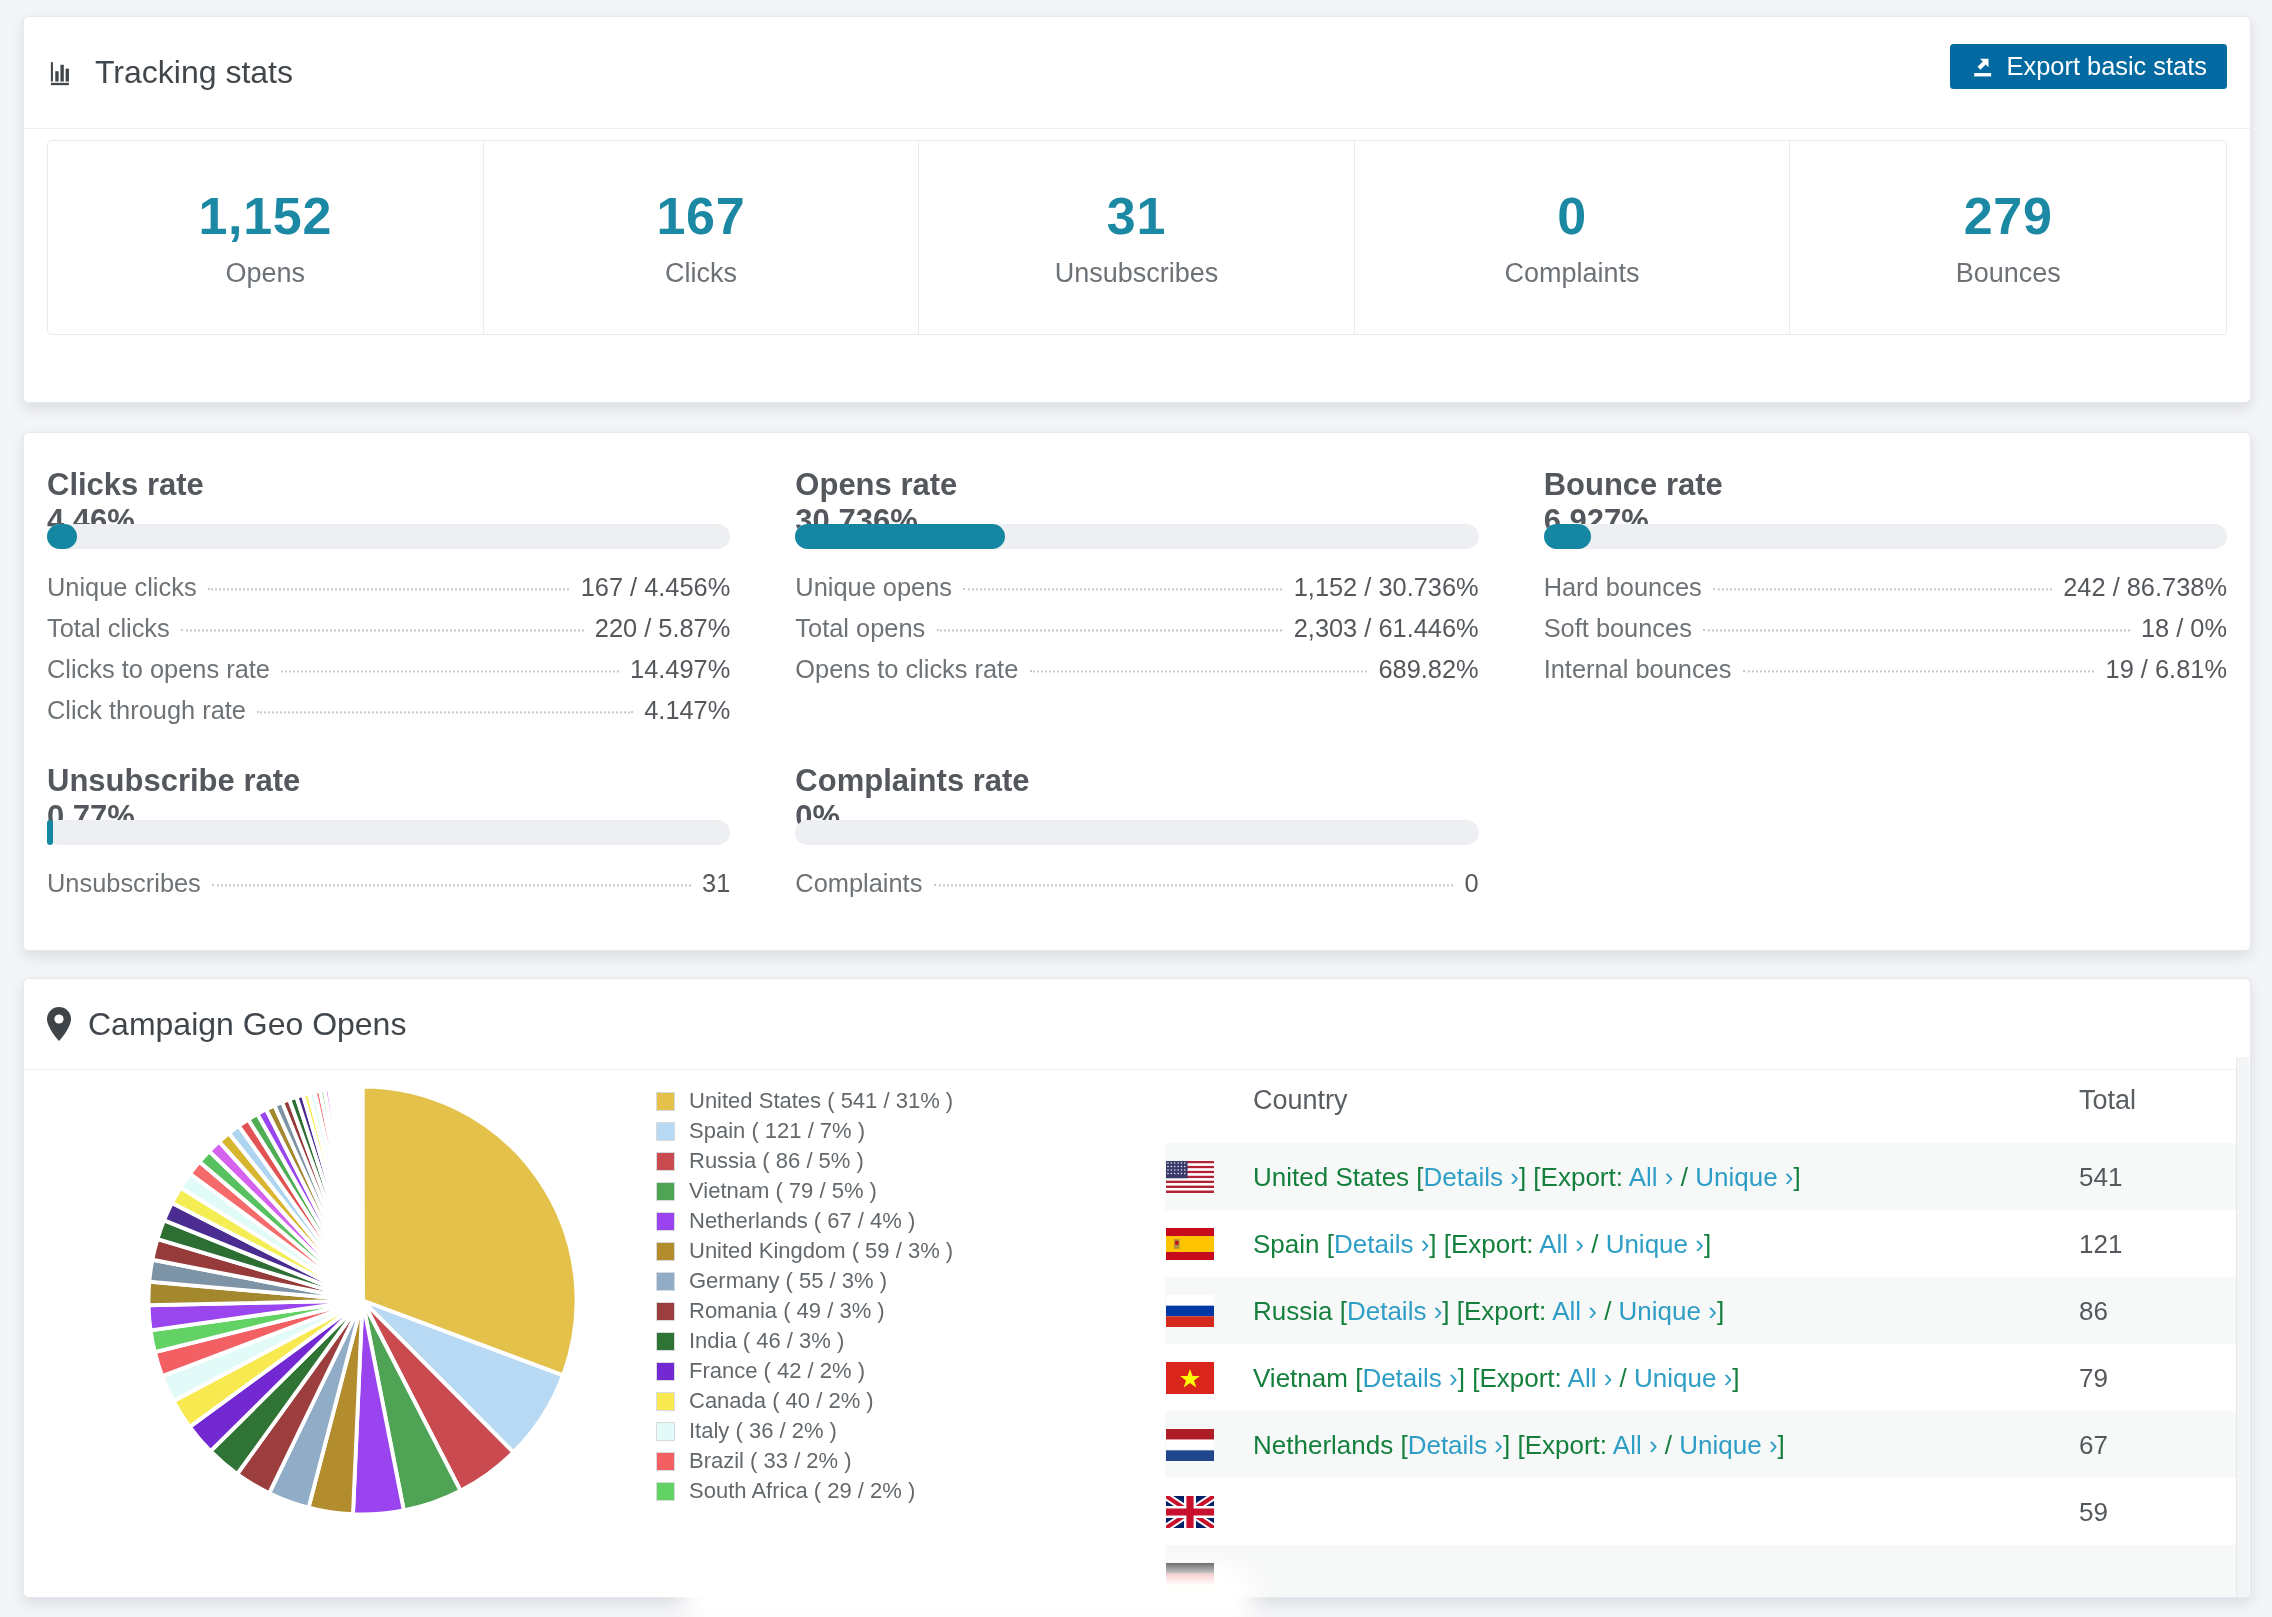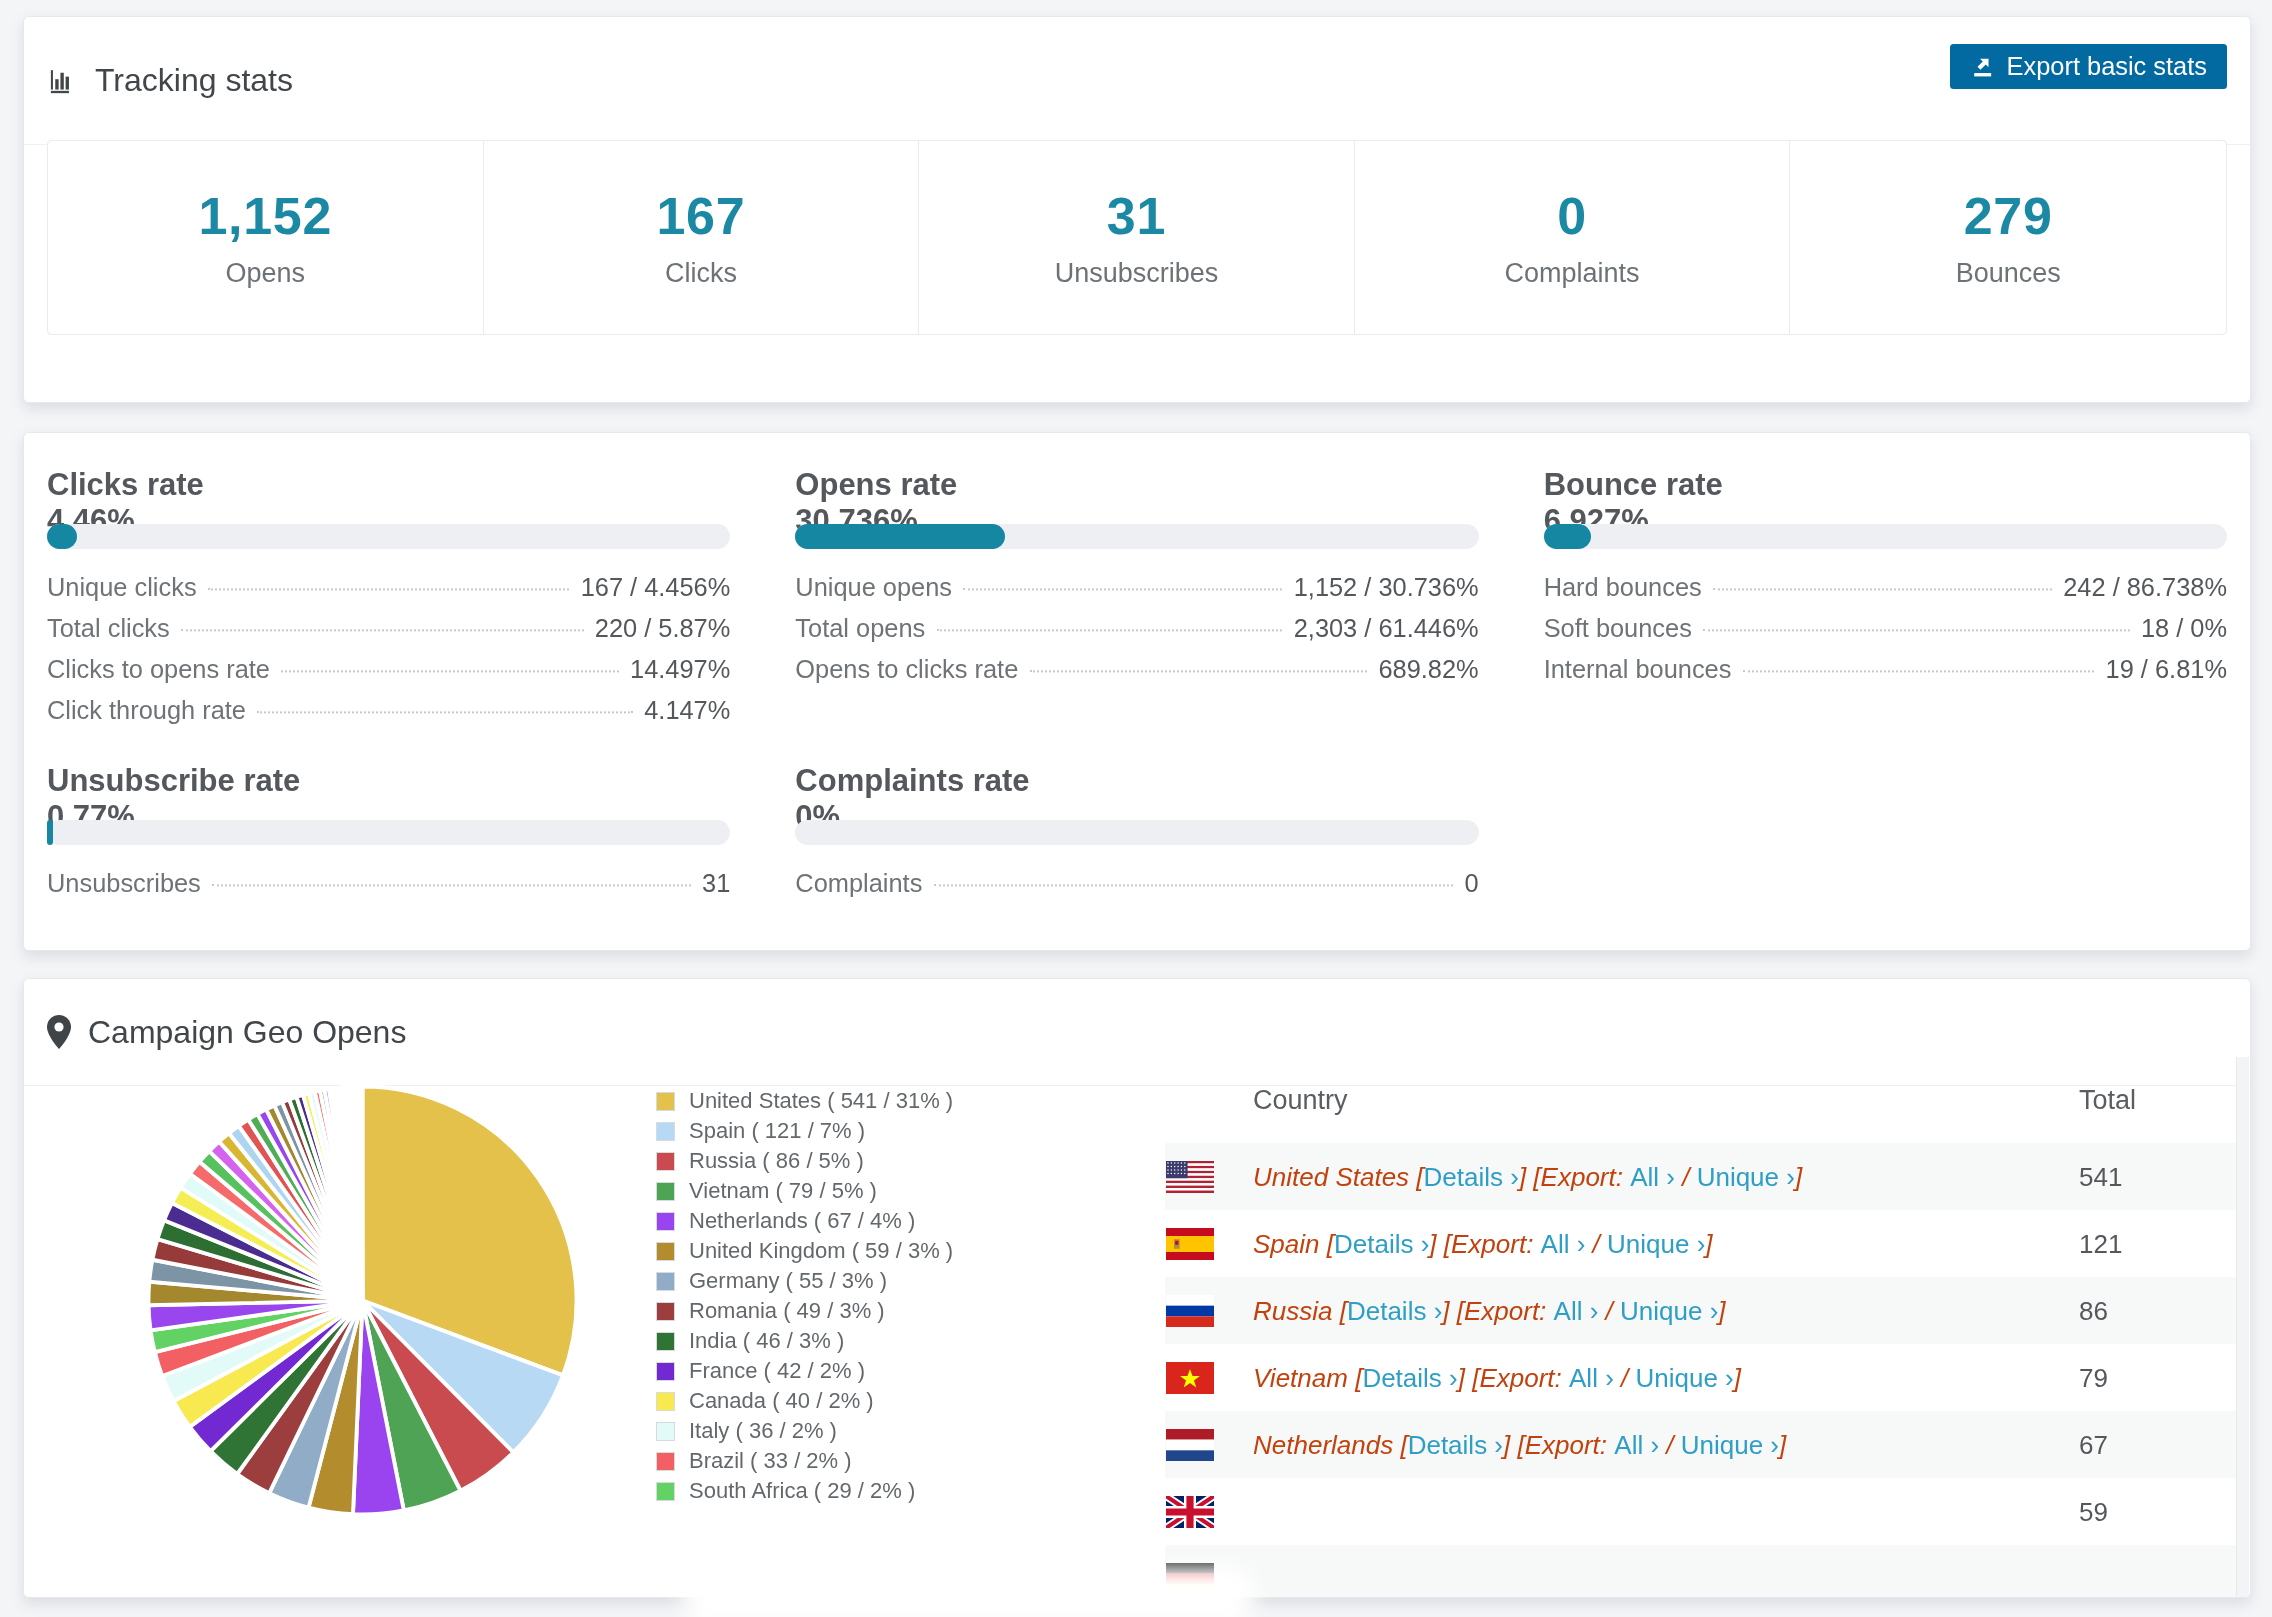--- a/index.html
+++ b/index.html
@@ -10,21 +10,21 @@
     -webkit-font-smoothing:antialiased;
   }
   .card{
     position:absolute;background:#fff;
     border:0.7px solid #e5e8ec;border-radius:5.6px;
     box-shadow:0 5.6px 12.7px rgba(120,130,145,.20);
   }
   
   #card-tracking{left:23px;top:16px;width:2226px;height:385px;}
   .card-header{
-    display:flex;align-items:center;height:99px;padding:14px 23px;
+    display:flex;align-items:center;height:99px;padding:6px 23px;
     border-bottom:1.4px solid #eef0f2;position:relative;
   }
   .card-title{font-size:32px;color:#41464b;margin-left:17px;}
   .hdr-icon{display:flex;align-items:center;}
   .export-btn{
     position:absolute;right:23px;top:27px;height:45px;
     background:#0369a1;color:#fff;font-size:25.4px;
     display:flex;align-items:center;gap:11.3px;padding:0 20px;
     border:none;border-radius:3.5px;cursor:pointer;
     font-family:"Liberation Sans",sans-serif;
@@ -82,21 +82,21 @@
   .flag{position:absolute;left:1.4px;top:17.6px;width:48px;height:32px;display:block;}
   .country-cell{
     position:absolute;left:88px;top:50%;transform:translateY(-50%);
     font-size:26px;color:#4c5155;white-space:nowrap;
   }
   .total-cell{
     position:absolute;left:914px;top:50%;transform:translateY(-50%);
     font-size:26px;color:#54585c;
   }
   .geo-link{color:#2f9ec6;text-decoration:none;cursor:pointer;}
-  .dark-frag{color:#c2410c;font-style:italic;}
+  .dark-frag{color:#15803d;}
   .table-scrollbar{
     position:absolute;right:1.4px;top:78px;bottom:0;width:11.3px;
     background:#f3f4f5;border-left:1.4px solid #e7e9eb;
   }
   
   #bottom-fog{
     position:absolute;left:681px;top:1565px;width:575px;height:62px;
     background:#ffffff;border-radius:31px;filter:blur(11.3px);z-index:6;
   }
 </style>

